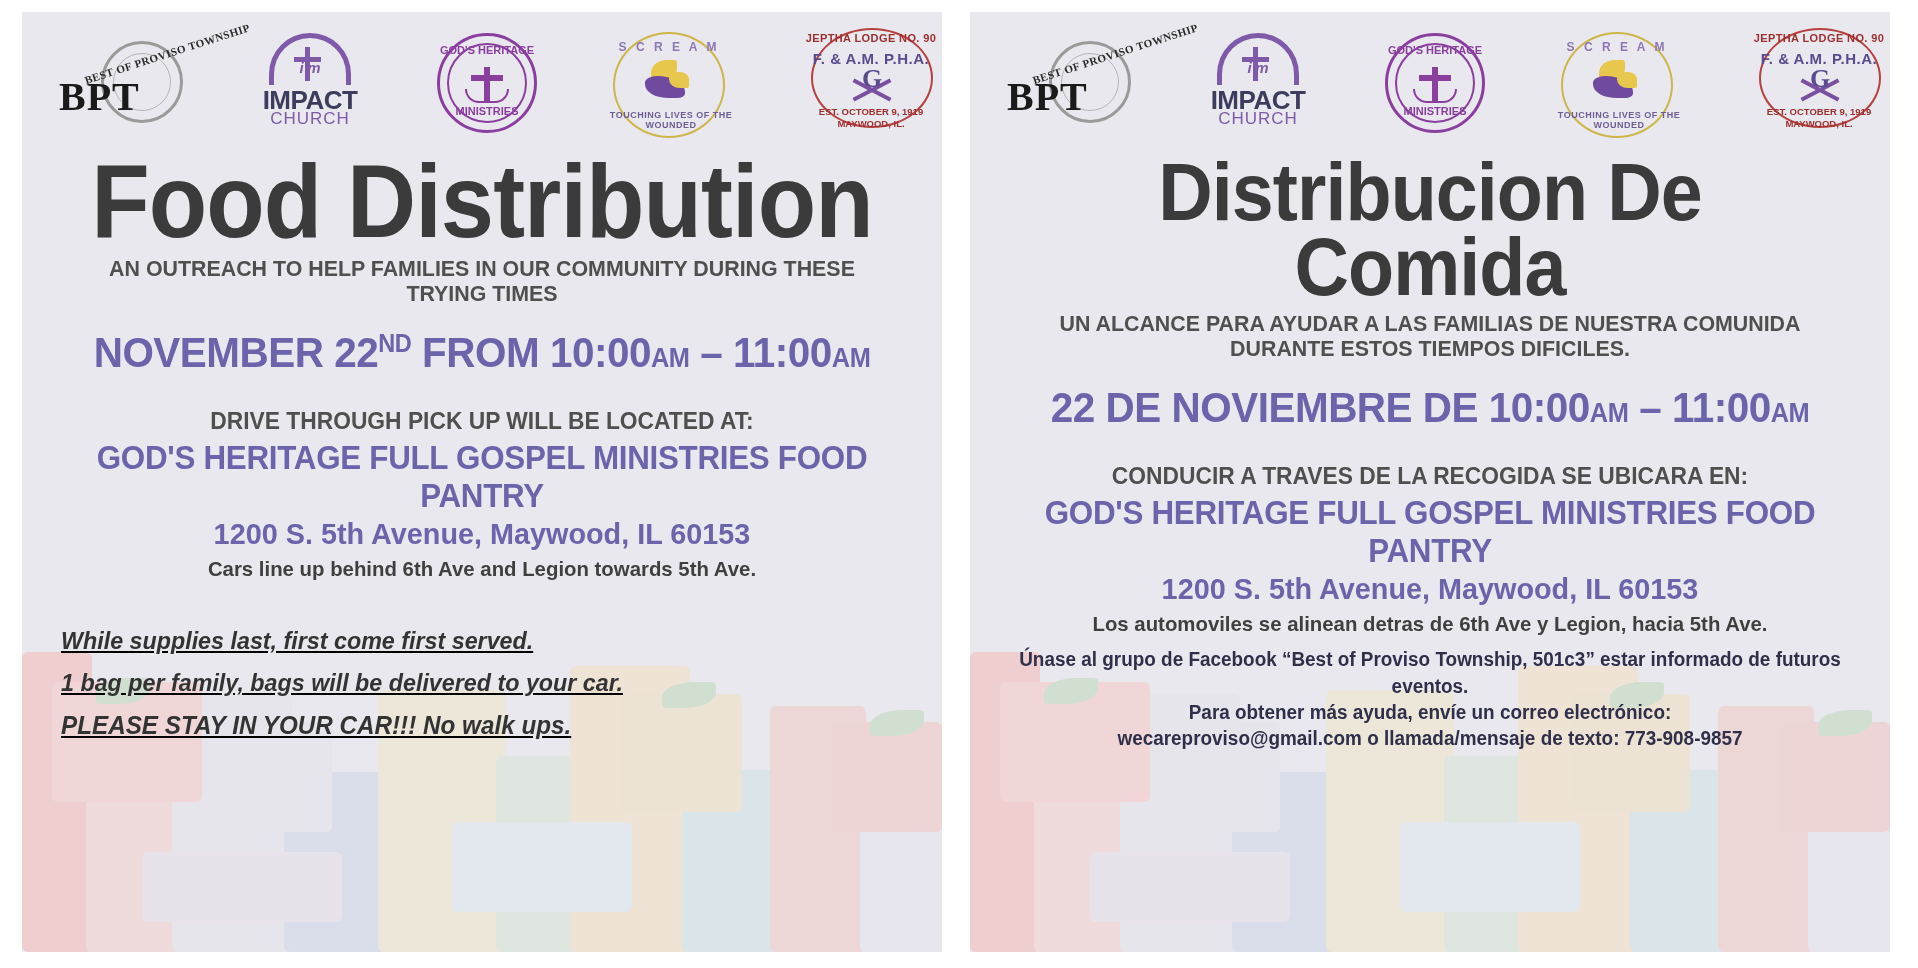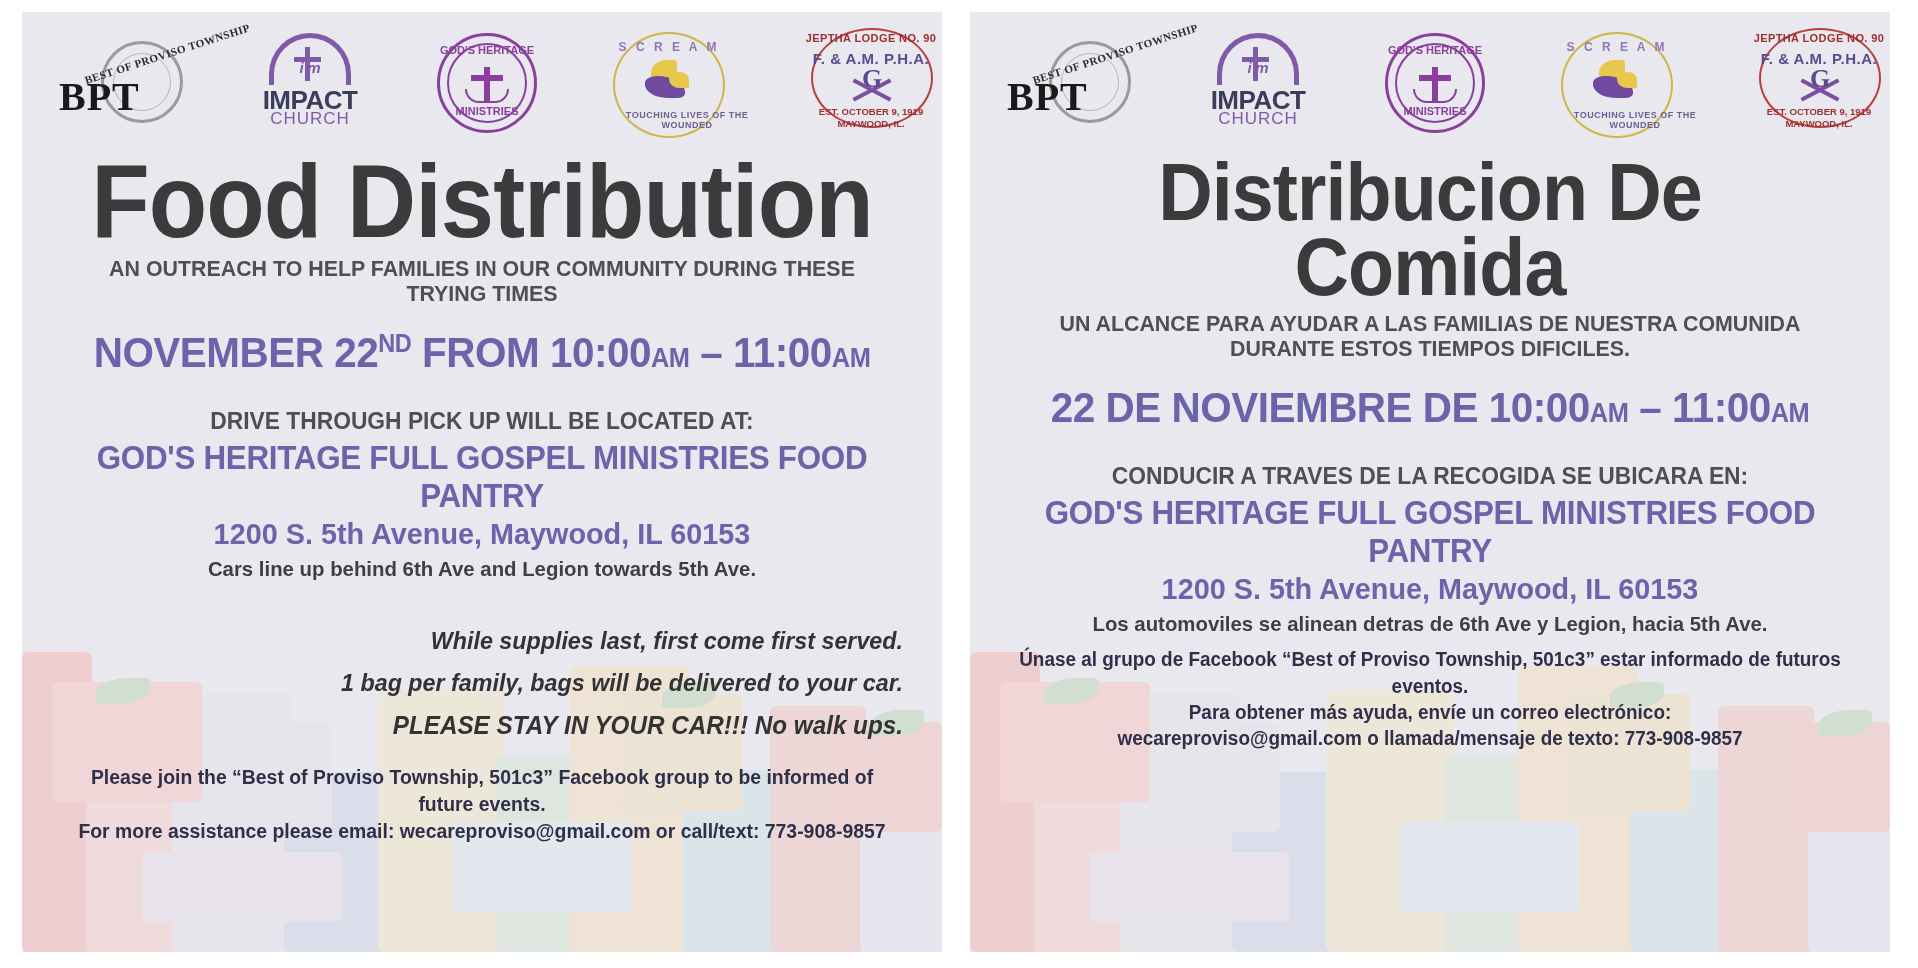--- a/index.html
+++ b/index.html
@@ -185,21 +185,21 @@
   .scr-wrap { position: relative; width: 136px; height: 110px; }
   .scr-ring {
     position: absolute; left: 12px; top: 2px; width: 112px; height: 106px;
     border-radius: 50%; border: 2px solid #cdb64a;
   }
   .scr-top {
     position: absolute; left: 0; top: 10px; width: 136px; text-align: center;
     font-size: 12px; letter-spacing: 3px; color: #8d77b5; font-weight: bold;
   }
   .scr-bot {
-    position: absolute; left: 18px; top: 80px; width: 136px; text-align: center;
+    position: absolute; left: 2px; top: 80px; width: 136px; text-align: center;
     font-size: 9px; letter-spacing: .5px; color: #6e5e95; font-weight: bold;
   }
   .scr-dove {
     position: absolute; left: 44px; top: 30px; width: 44px; height: 38px;
   }
   .scr-dove i {
     position: absolute; display: block;
   }
   .scr-d1 { left: 6px; top: 0;  width: 26px; height: 22px; background: #e8c84c; border-radius: 60% 10% 60% 20%; }
   .scr-d2 { left: 0;   top: 16px; width: 40px; height: 22px; background: #6f4a9e; border-radius: 30% 70% 20% 60%; }
@@ -298,21 +298,21 @@
     font-family: "Liberation Sans Narrow", "Liberation Sans", sans-serif;
     font-weight: bold; font-size: 30px; color: #6b64ab; margin-top: 2px;
     transform: scaleX(0.96);
   }
   .loc-note {
     font-family: "Liberation Sans Narrow", "Liberation Sans", sans-serif;
     font-weight: bold; font-size: 21px; color: #3f3f3f; margin-top: 6px;
     transform: scaleX(0.97);
   }
 
-  .block-rules { margin-top: 46px; width: 100%; text-align: right; }
+  .block-rules { margin-top: 46px; width: 100%; text-align: left; text-decoration: underline; }
   .rule {
     font-family: "Liberation Sans Narrow", "Liberation Sans", sans-serif;
     font-style: italic; font-weight: bold; font-size: 24px; color: #333333;
     margin-bottom: 14px; transform: scaleX(0.97);
   }
   .rule.emph { font-size: 25px; }
 
   .block-foot { margin-top: 10px; width: 100%; text-align: center; }
   .foot {
     font-family: "Liberation Sans Narrow", "Liberation Sans", sans-serif;
@@ -426,24 +426,20 @@
         <div class="loc-addr">1200 S. 5th Avenue, Maywood, IL 60153</div>
         <div class="loc-note">Cars line up behind 6th Ave and Legion towards 5th Ave.</div>
       </div>
 
       <div class="block-rules">
         <div class="rule">While supplies last, first come first served.</div>
         <div class="rule">1 bag per family, bags will be delivered to your car.</div>
         <div class="rule emph">PLEASE STAY IN YOUR CAR!!! No walk ups.</div>
       </div>
 
-      <div class="block-foot">
-        <div class="foot">Please join the “Best of Proviso Township, 501c3” Facebook group to be informed of future events.</div>
-        <div class="foot">For more assistance please email: wecareproviso@gmail.com or call/text: 773-908-9857</div>
-      </div>
     </div>
   </div>
 
   <div class="flyer es">
     <div class="bg">
       <div class="shelf">
         <b class="c1"></b>
           <b class="c2"></b>
           <b class="c3"></b>
           <b class="c4"></b>

